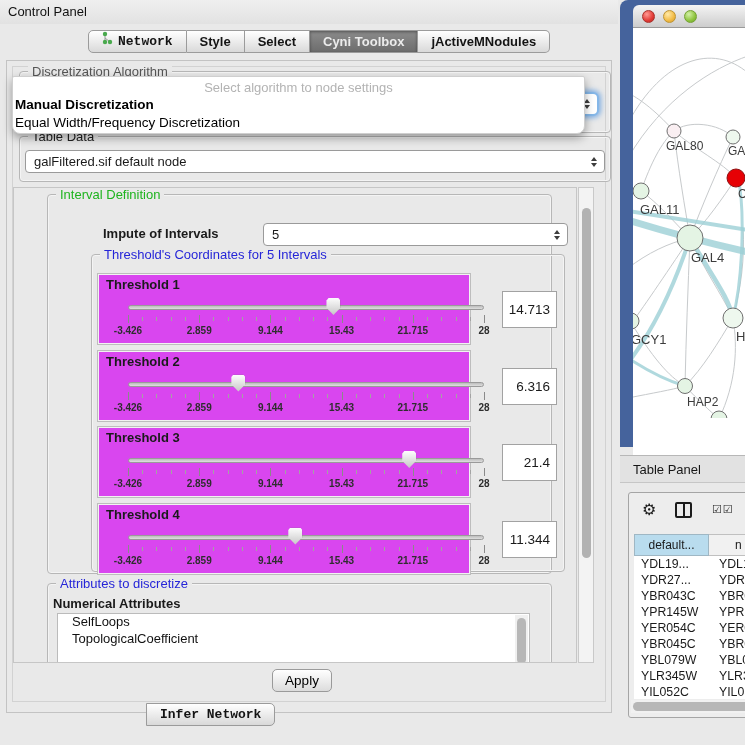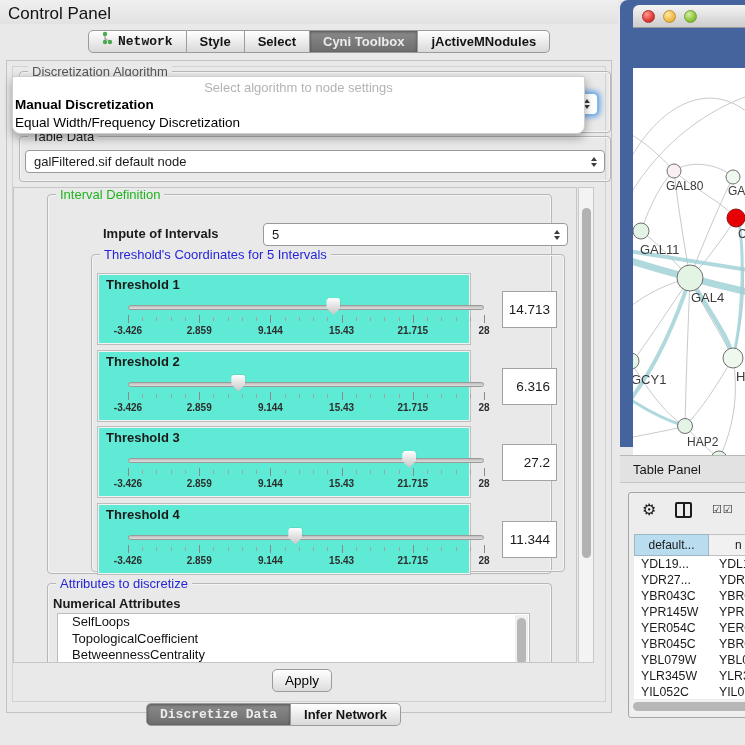--- a/index.html
+++ b/index.html
@@ -7,21 +7,21 @@
     --teal:#9ccfd6; --hdrblue:#b9dcee;
   }
   *{box-sizing:border-box; margin:0; padding:0;}
   html,body{width:745px;height:745px;overflow:hidden;}
   body{font-family:"Liberation Sans", sans-serif; background:#e9e9e9; position:relative; color:#1a1a1a;}
   .abs{position:absolute;}
 
   
   #cp{left:0;top:0;width:618px;height:745px;background:#e9e9e9;}
   #cp-titlebar{left:0;top:0;width:618px;height:24px;background:linear-gradient(#efefef,#e2e2e2);}
-  #cp-title{left:8px;top:4px;font-size:17px;color:#111;}
+  #cp-title{left:8px;top:4px;font-size:13px;color:#111;}
   #float-btn{left:700px;top:5px;width:14px;height:14px;border:2px solid #222;border-radius:2px;}
   #close-btn{left:722px;top:2px;font-size:15px;font-weight:bold;color:#111;}
 
   .segbar{display:flex;}
   .seg{height:23px;line-height:21px;padding:0 13px;font-size:13px;font-weight:600;color:#141414;
        background:linear-gradient(#ffffff,#d9d9d9);border:1px solid #9b9b9b;border-left:none;
        display:flex;align-items:center;gap:5px;}
   .seg:first-child{border-left:1px solid #9b9b9b;border-radius:5px 0 0 5px;font-family:Liberation Mono, monospace;}
   .seg:last-child{border-radius:0 5px 5px 0;}
   .seg.sel{background:linear-gradient(#8b8b8b,#6d6d6d);color:#ececec;box-shadow:inset 0 1px 3px rgba(0,0,0,.4);}
@@ -54,21 +54,21 @@
 
   #viewport{left:13px;top:187px;width:564px;height:476px;border:1px solid #c6c6c6;overflow:hidden;background:#e9e9e9;}
   #vscroll{left:578px;top:187px;width:16px;height:476px;background:#f3f3f3;border:1px solid #c9c9c9;}
   #vscroll .thumb{position:absolute;left:3px;top:20px;width:9px;height:350px;border-radius:5px;background:#b2b2b2;}
 
   #int-gbox{left:33px;top:6px;width:505px;height:380px;text-decoration:underline;}
   #noi-label{left:55px;top:31px;font-size:13px;font-weight:bold;}
   #noi-combo{left:215px;top:28px;width:305px;height:23px;}
   #thr-gbox{left:43px;top:59px;width:474px;height:318px;}
 
-  .thr-panel{position:absolute;left:49px;width:374px;height:72px;border:1px solid #bdbdbd;background:#5eead4;box-shadow:inset 0 0 0 1px #f2f2f2;}
+  .thr-panel{position:absolute;left:49px;width:374px;height:72px;border:1px solid #bdbdbd;background:#d946ef;box-shadow:inset 0 0 0 1px #f2f2f2;}
   .thr-label{position:absolute;left:8px;top:3px;font-size:13px;font-weight:bold;}
   .thr-track{position:absolute;left:30px;top:31px;width:356px;height:5px;border:1px solid #9a9a9a;border-radius:3px;
              background:linear-gradient(#bdbdbd,#dedede);}
   .thr-thumb{position:absolute;top:24px;width:14px;height:17px;background:linear-gradient(#fdfdfd,#c6c6c6);
              clip-path:polygon(0% 15%,15% 0%,85% 0%,100% 15%,100% 58%,50% 100%,0% 58%);
              filter:drop-shadow(0 0 1px #767676);}
   .ticks{position:absolute;left:30px;top:41px;width:356px;height:9px;}
   .tick{position:absolute;top:0;width:1px;background:#8a8a8a;}
   .tick.minor{height:4px;top:2px;background:#a3a3a3;}
   .tick.major{height:8px;}
@@ -88,21 +88,21 @@
              border:1px solid #9a9a9a;border-radius:5px;font-size:13.5px;text-align:center;line-height:21px;font-weight:500;}
 
   
   #net-win{left:620px;top:0;width:125px;height:447px;background:var(--frameblue);border-radius:8px 0 0 0;}
   #net-titlebar{left:13px;top:5px;width:112px;height:23px;background:linear-gradient(#f4f4f4,#cdcdcd);
                 border-radius:6px 0 0 0;border-bottom:1px solid #9a9a9a;display:flex;align-items:center;padding-left:9px;gap:8px;}
   .light{width:13px;height:13px;border-radius:50%;}
   .light.red{background:radial-gradient(circle at 35% 30%,#ff9a93,#e23b36 60%,#b02824);border:1px solid #a8322c;}
   .light.yellow{background:radial-gradient(circle at 35% 30%,#ffe9a8,#f2bb45 60%,#cf9a2f);border:1px solid #bd9433;}
   .light.green{background:radial-gradient(circle at 35% 30%,#d3f0a6,#8ec43e 60%,#6ea32c);border:1px solid #74a133;}
-  #net-canvas{left:13px;top:28px;width:112px;height:492px;background:#fff;overflow:hidden;margin-top:40px;}
+  #net-canvas{left:13px;top:28px;width:112px;height:492px;background:#fff;overflow:hidden;}
 
   
   #tp-strip{left:620px;top:455px;width:125px;height:28px;background:#e2e2e2;border-top:1px solid #b7b7b7;border-bottom:1px solid #c6c6c6;}
   #tp-title{left:13px;top:6px;font-size:13px;color:#161616;position:absolute;}
   #tp-body{left:620px;top:483px;width:125px;height:262px;background:#e9e9e9;}
   #tp-card{left:8px;top:9px;width:130px;height:226px;border:1px solid #a5a5a5;border-radius:3px;background:#ededed;position:absolute;overflow:hidden;}
   #tp-gear{position:absolute;left:13px;top:7px;font-size:16px;color:#1c1c1c;}
   #tp-colicon{position:absolute;left:46px;top:9px;width:17px;height:16px;border:2px solid #1c1c1c;border-radius:2px;}
   #tp-colicon:before{content:"";position:absolute;left:50%;top:0;width:2px;height:100%;background:#1c1c1c;transform:translateX(-50%);}
   #tp-checks{position:absolute;left:83px;top:10px;font-size:11px;letter-spacing:1px;color:#222;}
@@ -304,21 +304,21 @@
               <span class="tick major" style="left: 100%;"></span>
             </div>
             <div class="ticklabels">
               <span class="ticklabel" style="left: 0%;">-3.426</span>
               <span class="ticklabel" style="left: 20%;">2.859</span>
               <span class="ticklabel" style="left: 40%;">9.144</span>
               <span class="ticklabel" style="left: 60%;">15.43</span>
               <span class="ticklabel" style="left: 80%;">21.715</span>
               <span class="ticklabel" style="left: 100%;">28</span>
             </div>
-            <div class="thr-value">27.2</div>
+            <div class="thr-value">21.4</div>
           </div>
           <div class="thr-panel" style="top: 307.5px;">
             <span class="thr-label">Threshold 4</span>
             <div class="thr-track"></div>
             <div class="thr-thumb" style="left: 190.318px;"></div>
             <div class="ticks">
               <span class="tick major" style="left: 0%;"></span>
               <span class="tick minor" style="left: 4%;"></span>
               <span class="tick minor" style="left: 8%;"></span>
               <span class="tick minor" style="left: 12%;"></span>
@@ -359,35 +359,33 @@
     </div>
 
     <div id="attr-gbox" class="abs gbox">
       <span class="gtitle gt-blue">Attributes to discretize</span>
     </div>
     <span id="attr-title2" class="abs">Numerical Attributes</span>
     <div id="attr-list" class="abs">
       <div id="attr-items">
           <div class="attr-item">SelfLoops</div>
           <div class="attr-item">TopologicalCoefficient</div>
-          <div class="attr-item">BetweennessCentrality</div>
         </div>
       <div id="attr-scroll">
           <div class="thumb"></div>
         </div>
     </div>
   </div>
   <div id="vscroll" class="abs">
     <div class="thumb"></div>
   </div>
 
   <button id="apply-btn" class="abs" style="cursor:default;">Apply</button>
 
   <div id="bottom-tabs" class="abs segbar">
-      <span class="seg sel">Discretize Data</span>
       <span class="seg">Infer Network</span>
     </div>
 </div>
 
 <div id="net-win" class="abs">
   <div id="net-titlebar" class="abs">
     <span class="light red"></span>
     <span class="light yellow"></span>
     <span class="light green"></span>
   </div>

